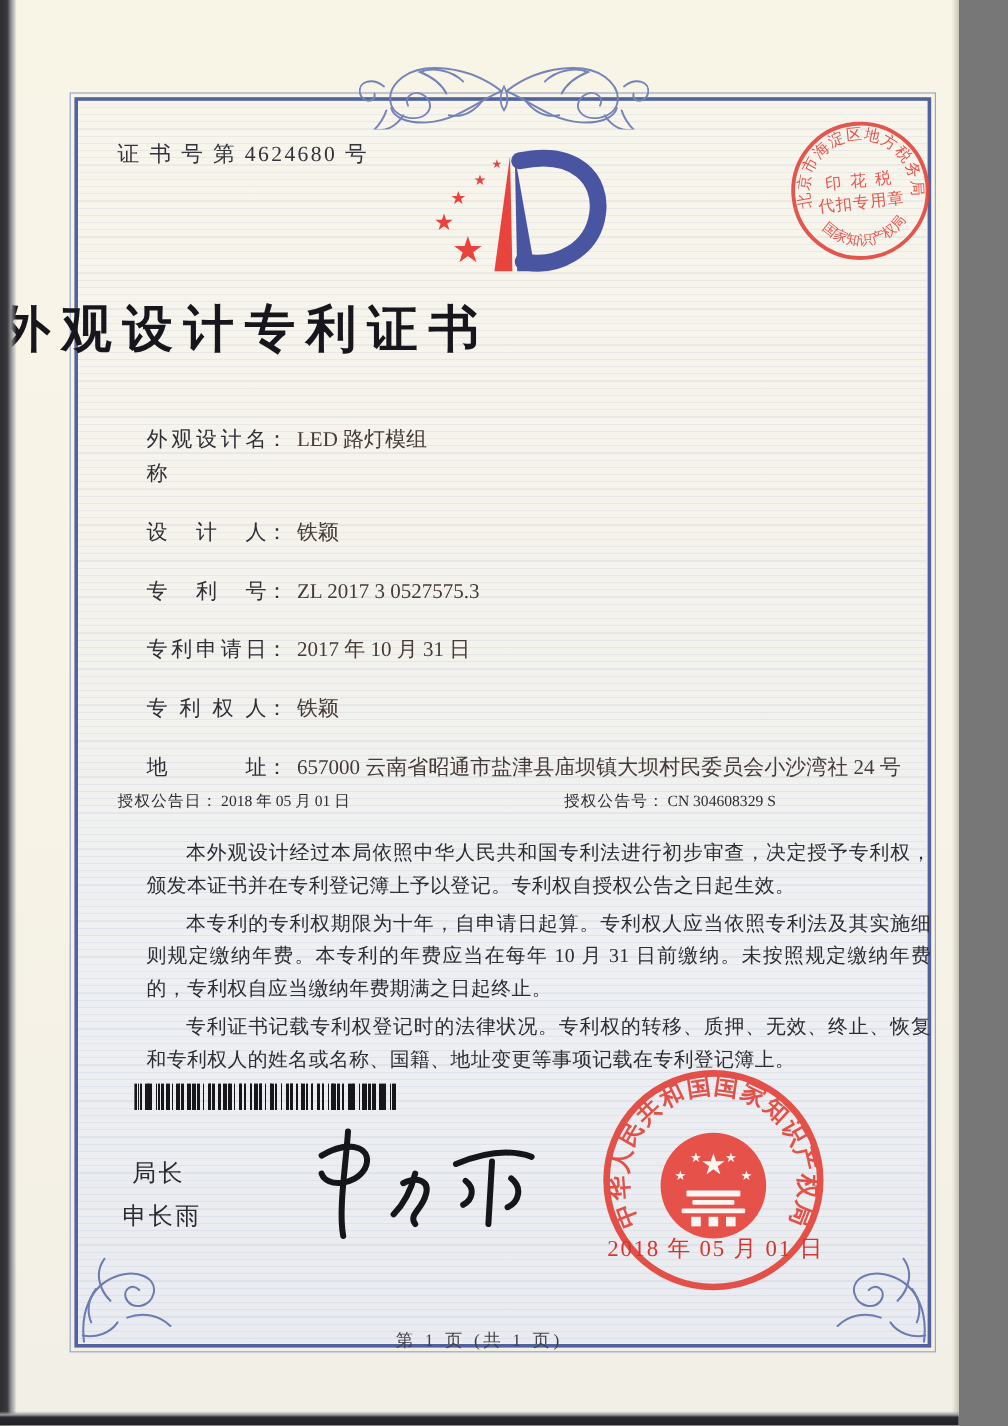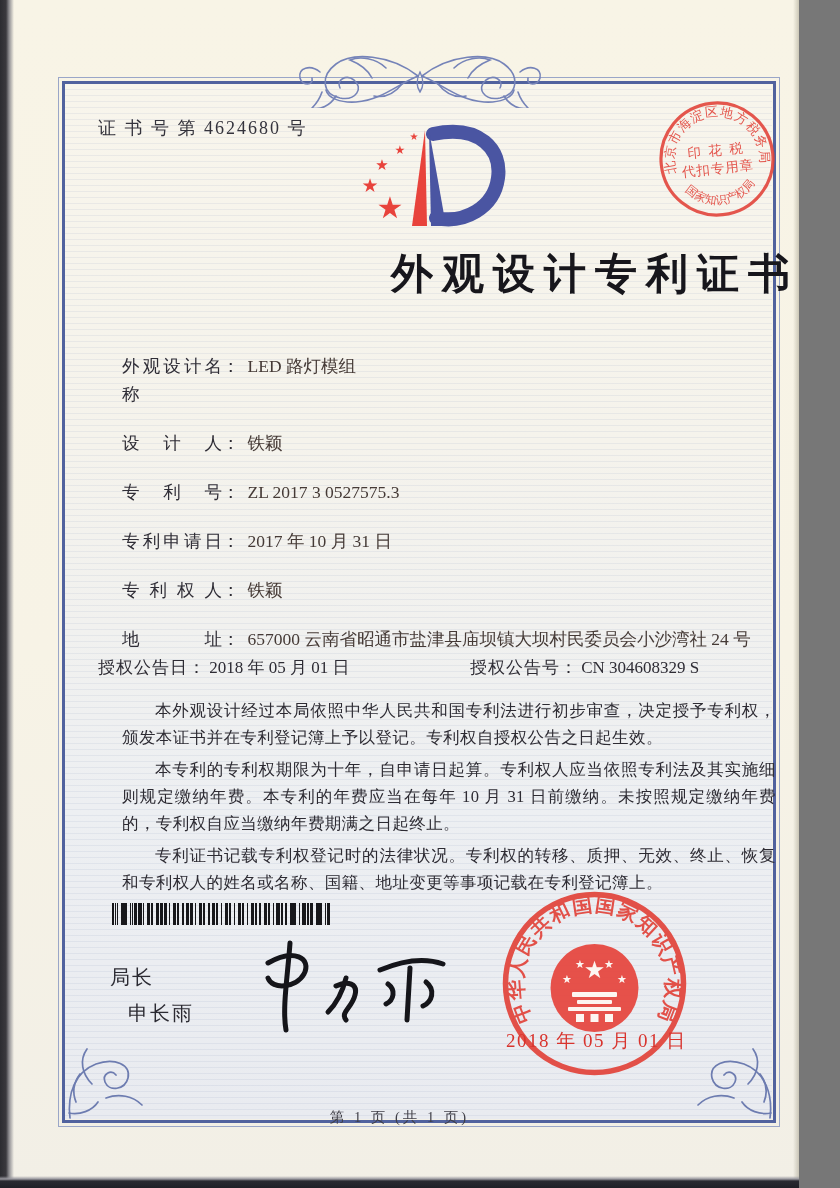--- a/index.html
+++ b/index.html
@@ -19,40 +19,40 @@
   .frame-outer{position:absolute;left:58px;top:77px;width:720px;height:1048px;
     border:1px solid #9aa6c8;z-index:1;}
   .frame-inner{position:absolute;left:3px;top:3px;right:3px;bottom:3px;
     border:3px solid #51629e;}
   .frame-texture{position:absolute;left:64px;top:83px;width:708px;height:1036px;z-index:0;
     background:
       repeating-linear-gradient(180deg,rgba(110,130,175,.10) 0 1px,rgba(0,0,0,0) 1px 6px),
       linear-gradient(180deg,#f8f5ec 0%,#f5f3ec 35%,#edeff2 70%,#e9ebf0 100%);}
   
   .cert-no{position:absolute;left:98px;top:116px;z-index:2;font-size:18px;letter-spacing:2px;color:#34333c;}
-  .title{position:absolute;left:0;top:246px;width:100%;text-align:right;z-index:2;
+  .title{position:absolute;left:0;top:246px;width:100%;text-align:left;z-index:2;
     font-size:42px;font-weight:600;letter-spacing:9px;color:#17161c;}
   .fields{position:absolute;left:98px;top:352px;width:660px;z-index:2;font-size:17.5px;margin-left:24px;}
   .field-row{display:flex;align-items:flex-start;margin-bottom:21px;line-height:28px;}
   .flabel{display:inline-block;width:100px;text-align:justify;text-align-last:justify;color:#2f2d36;flex:0 0 100px;}
   .fcolon{margin:0 8px 0 0;}
   .fvalue{color:#453a36;max-width:520px;}
-  .grant-row{position:absolute;left:98px;top:654px;width:660px;z-index:2;font-size:17px;line-height:28px;}
+  .grant-row{position:absolute;left:98px;top:654px;width:660px;z-index:2;font-size:13px;line-height:28px;}
   .grant-right{position:absolute;left:372px;top:0;white-space:nowrap;text-align:center;}
   .glabel{letter-spacing:1px;}
   .paragraphs{position:absolute;left:94px;top:697px;width:654px;z-index:2;
     font-size:16.5px;line-height:27px;text-align:justify;color:#2d2b33;letter-spacing:.4px;margin-left:28px;}
   .paragraphs p{margin:0 0 5px 0;text-indent:2em;}
   
   .barcode{position:absolute;left:112px;top:903px;width:218px;height:22px;z-index:2;
     background-image:
       repeating-linear-gradient(90deg,#17171b 0 2px,rgba(0,0,0,0) 2px 5px,#17171b 5px 6px,rgba(0,0,0,0) 6px 9px,#17171b 9px 12px,rgba(0,0,0,0) 12px 13px),
       repeating-linear-gradient(90deg,rgba(0,0,0,0) 0 3px,#17171b 3px 4px,rgba(0,0,0,0) 4px 11px,#17171b 11px 13px,rgba(0,0,0,0) 13px 17px);}
   .sign-title{position:absolute;left:110px;top:964px;z-index:2;font-size:20px;letter-spacing:2px;color:#2b2a32;}
-  .sign-name{position:absolute;left:128px;top:1000px;z-index:2;font-size:20px;letter-spacing:2px;color:#2b2a32;}
+  .sign-name{position:absolute;left:102px;top:1000px;z-index:2;font-size:20px;letter-spacing:2px;color:#2b2a32;}
   .signature-svg{position:absolute;left:228px;top:928px;z-index:3;}
   .main-seal{position:absolute;left:497px;top:886px;z-index:3;opacity:.93;}
   .seal-date{position:absolute;left:506px;top:1028px;z-index:4;font-size:19px;color:#d8342e;letter-spacing:1.5px;}
   .footer{position:absolute;left:0;top:1086px;width:100%;text-align:center;z-index:2;
     font-size:14.5px;letter-spacing:3px;color:#3f3e46;margin-top:22px;}
   .tax-stamp{position:absolute;left:632px;top:74px;z-index:3;transform:rotate(-6deg);opacity:.9;}
   .logo-svg{position:absolute;left:330px;top:122px;z-index:2;}
   .ornament-top{position:absolute;left:290px;top:50px;z-index:2;}
   .corner-fl{position:absolute;z-index:2;}
   .corner-fl.left{left:62px;top:1044px;}

